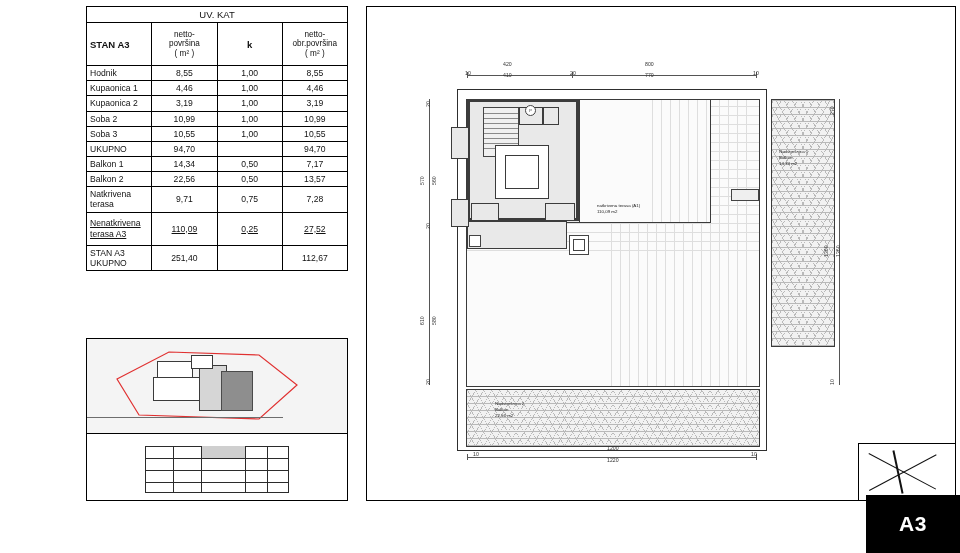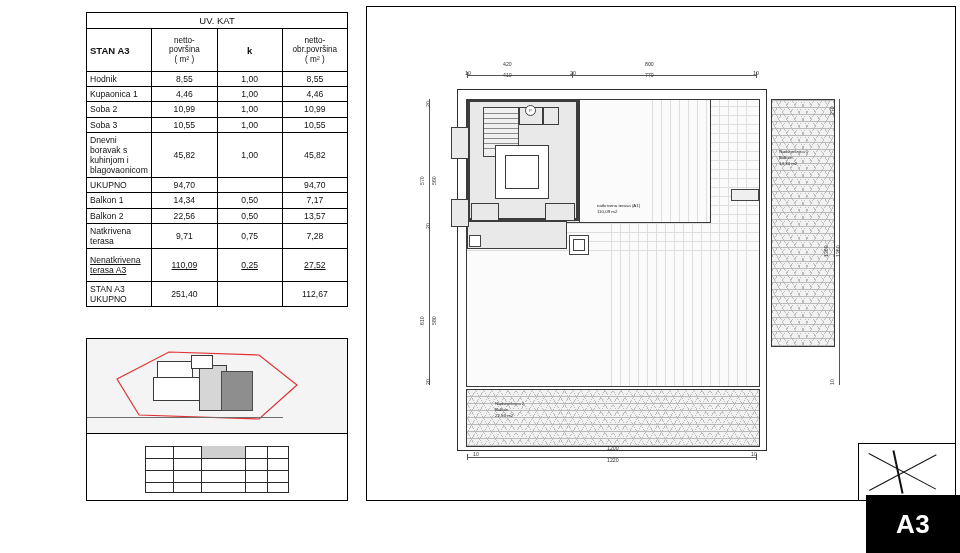--- a/index.html
+++ b/index.html
@@ -15,21 +15,20 @@
     overflow: hidden;
     position: relative;
   }
 
   
   #left-panel {
     position: absolute;
     left: 86px;
     top: 6px;
     width: 262px;
-    margin-top: 6px;
   }
 
   table.area-table {
     border-collapse: collapse;
     width: 262px;
     table-layout: fixed;
     font-size: 8.6px;
   }
   table.area-table td, table.area-table th {
     border: 1px solid #000;
@@ -190,21 +189,21 @@
     position: absolute;
     right: 0;
     bottom: 0;
     width: 94px;
     height: 58px;
     background: #000;
     color: #fff;
     display: flex;
     align-items: center;
     justify-content: center;
-    font-size: 26px;
+    font-size: 21px;
     font-weight: bold;
     letter-spacing: 0.5px;
   }
 
   .circle-mark {
     position: absolute;
     width: 9px; height: 9px;
     border: 1px solid #444;
     border-radius: 50%;
     font-size: 4px;
@@ -250,36 +249,36 @@
           <td class="col-k">1,00</td>
           <td class="col-obr">8,55</td>
         </tr>
         <tr>
           <td class="col-name">Kupaonica 1</td>
           <td class="col-net">4,46</td>
           <td class="col-k">1,00</td>
           <td class="col-obr">4,46</td>
         </tr>
         <tr>
+          <td class="col-name">Kupaonica 2</td>
+          <td class="col-net">3,19</td>
+          <td class="col-k">1,00</td>
+          <td class="col-obr">3,19</td>
+        </tr>
+        <tr>
           <td class="col-name">Soba 2</td>
           <td class="col-net">10,99</td>
           <td class="col-k">1,00</td>
           <td class="col-obr">10,99</td>
         </tr>
         <tr>
           <td class="col-name">Soba 3</td>
           <td class="col-net">10,55</td>
           <td class="col-k">1,00</td>
           <td class="col-obr">10,55</td>
-        </tr>
-        <tr class=" tall-row">
-          <td class="col-name">Dnevni boravak s kuhinjom i blagovaonicom</td>
-          <td class="col-net">45,82</td>
-          <td class="col-k">1,00</td>
-          <td class="col-obr">45,82</td>
         </tr>
         <tr class="bold-row">
           <td class="col-name">UKUPNO</td>
           <td class="col-net">94,70</td>
           <td class="col-k"></td>
           <td class="col-obr">94,70</td>
         </tr>
         <tr>
           <td class="col-name">Balkon 1</td>
           <td class="col-net">14,34</td>

